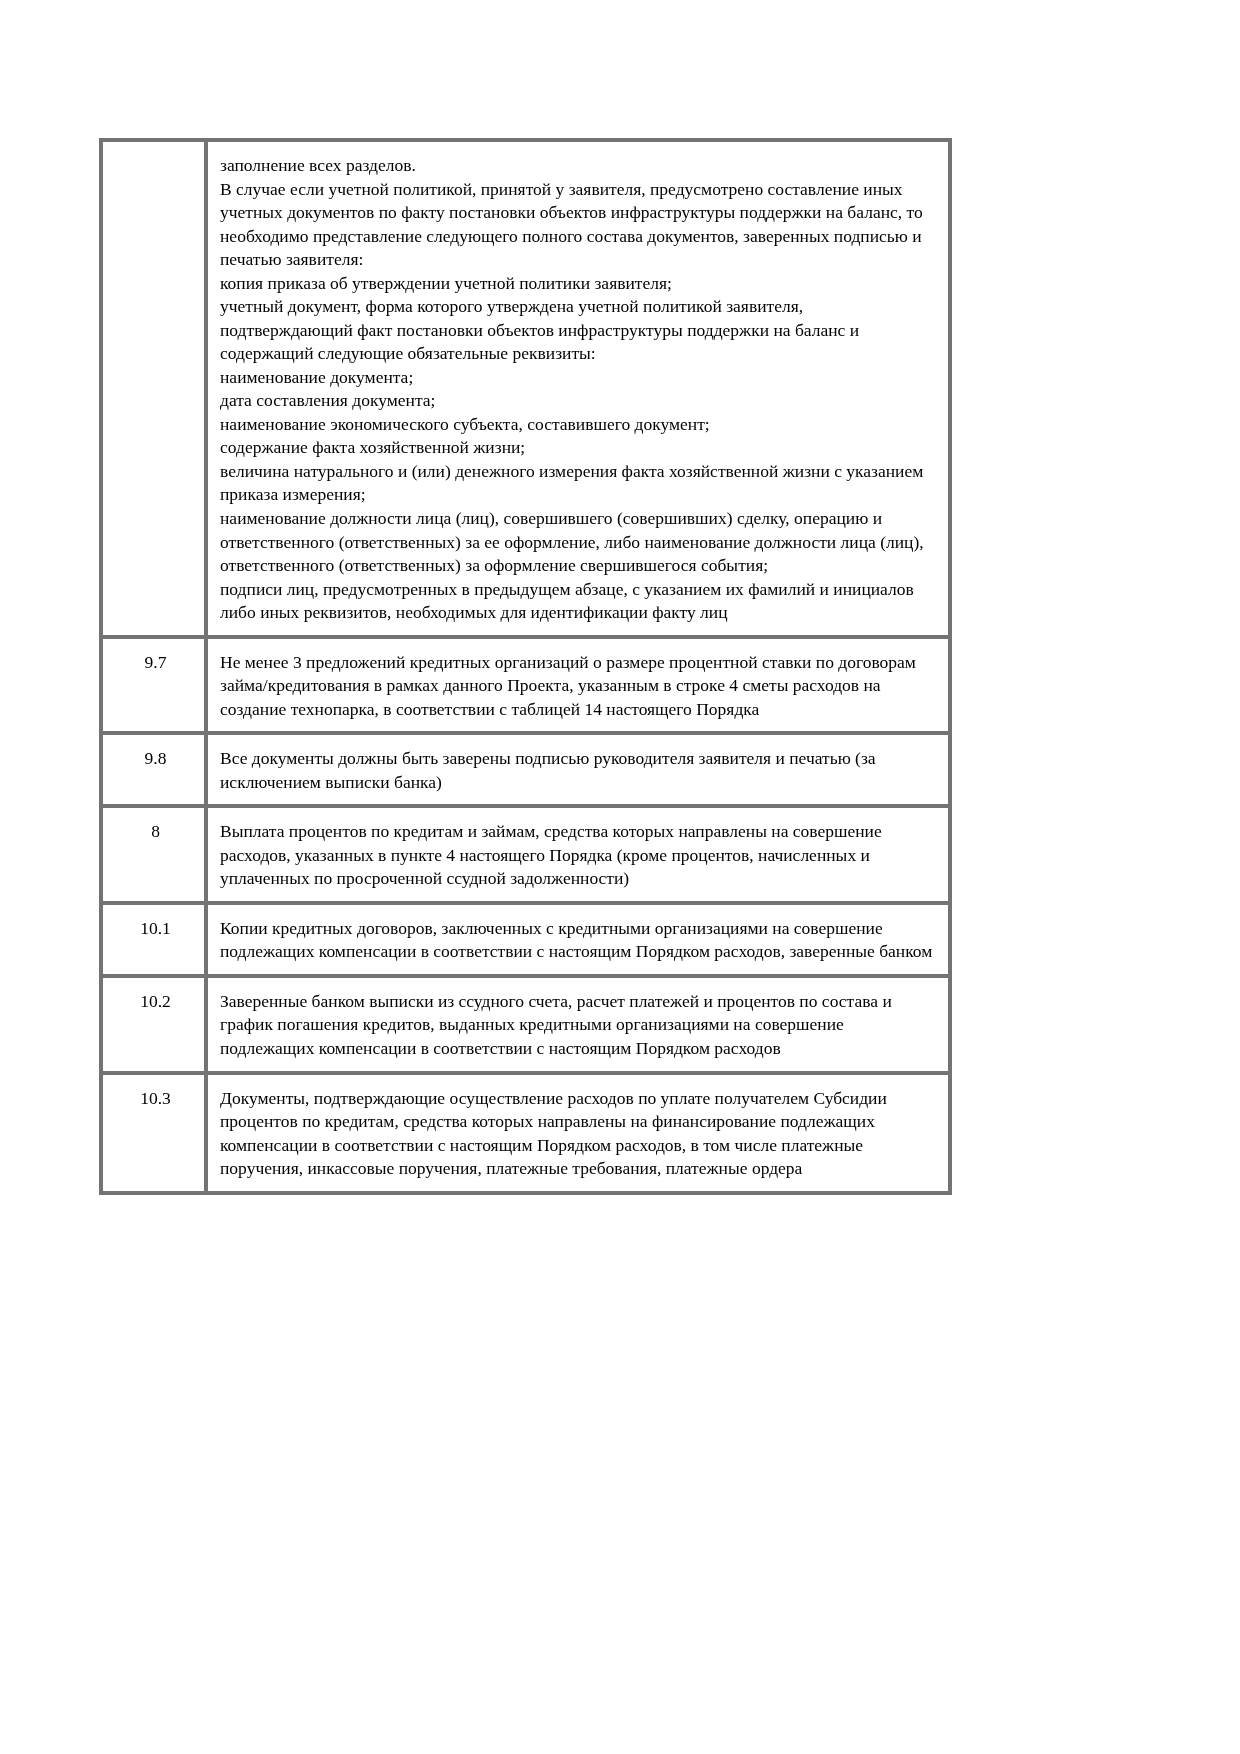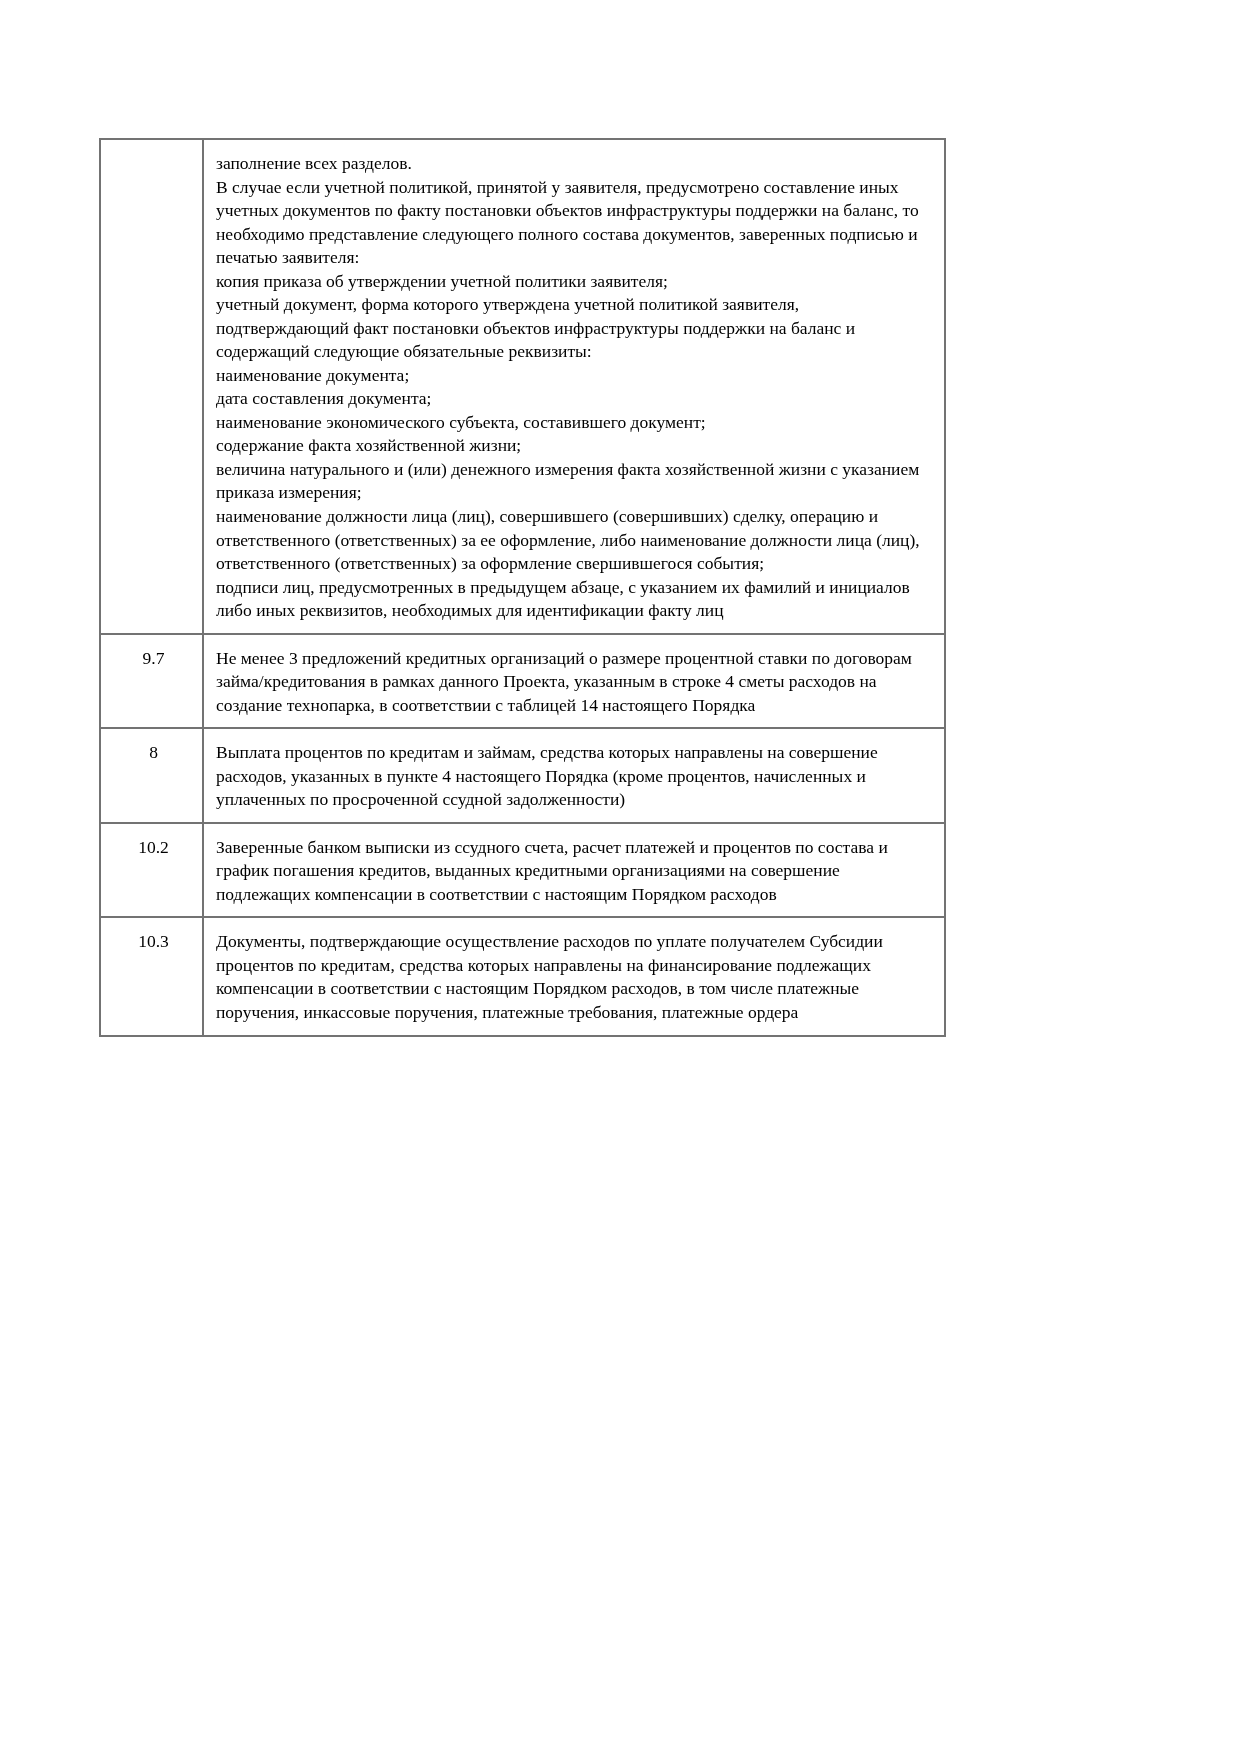--- a/index.html
+++ b/index.html
@@ -23,21 +23,21 @@
   }
   .doc-table {
     position: absolute;
     left: 99px;
     top: 138px;
     width: 841px;
     border-collapse: collapse;
     table-layout: fixed;
   }
   .doc-table td {
-    border: 2px solid #737373;
+    border: 4px solid #737373;
     vertical-align: top;
     padding: 0;
   }
   .col-num {
     width: 101px;
   }
   .col-text {
     width: 740px;
   }
   .cell-num {
@@ -91,32 +91,52 @@
         <td class="col-num">
           <div class="cell-num">9.7</div>
         </td>
         <td class="col-text">
           <div class="cell-text">
             <p>Не менее 3 предложений кредитных организаций о размере процентной ставки по договорам займа/кредитования в рамках данного Проекта, указанным в строке 4 сметы расходов на создание технопарка, в соответствии с таблицей 14 настоящего Порядка</p>
           </div>
         </td>
       </tr>
 
+      <tr>
+        <td class="col-num">
+          <div class="cell-num">9.8</div>
+        </td>
+        <td class="col-text">
+          <div class="cell-text">
+            <p>Все документы должны быть заверены подписью руководителя заявителя и печатью (за исключением выписки банка)</p>
+          </div>
+        </td>
+      </tr>
 
       <tr>
         <td class="col-num">
           <div class="cell-num">8</div>
         </td>
         <td class="col-text">
           <div class="cell-text">
             <p>Выплата процентов по кредитам и займам, средства которых направлены на совершение расходов, указанных в пункте 4 настоящего Порядка (кроме процентов, начисленных и уплаченных по просроченной ссудной задолженности)</p>
           </div>
         </td>
       </tr>
 
+      <tr>
+        <td class="col-num">
+          <div class="cell-num">10.1</div>
+        </td>
+        <td class="col-text">
+          <div class="cell-text">
+            <p>Копии кредитных договоров, заключенных с кредитными организациями на совершение подлежащих компенсации в соответствии с настоящим Порядком расходов, заверенные банком</p>
+          </div>
+        </td>
+      </tr>
 
       <tr>
         <td class="col-num">
           <div class="cell-num">10.2</div>
         </td>
         <td class="col-text">
           <div class="cell-text">
             <p>Заверенные банком выписки из ссудного счета, расчет платежей и процентов по состава и график погашения кредитов, выданных кредитными организациями на совершение подлежащих компенсации в соответствии с настоящим Порядком расходов</p>
           </div>
         </td>

